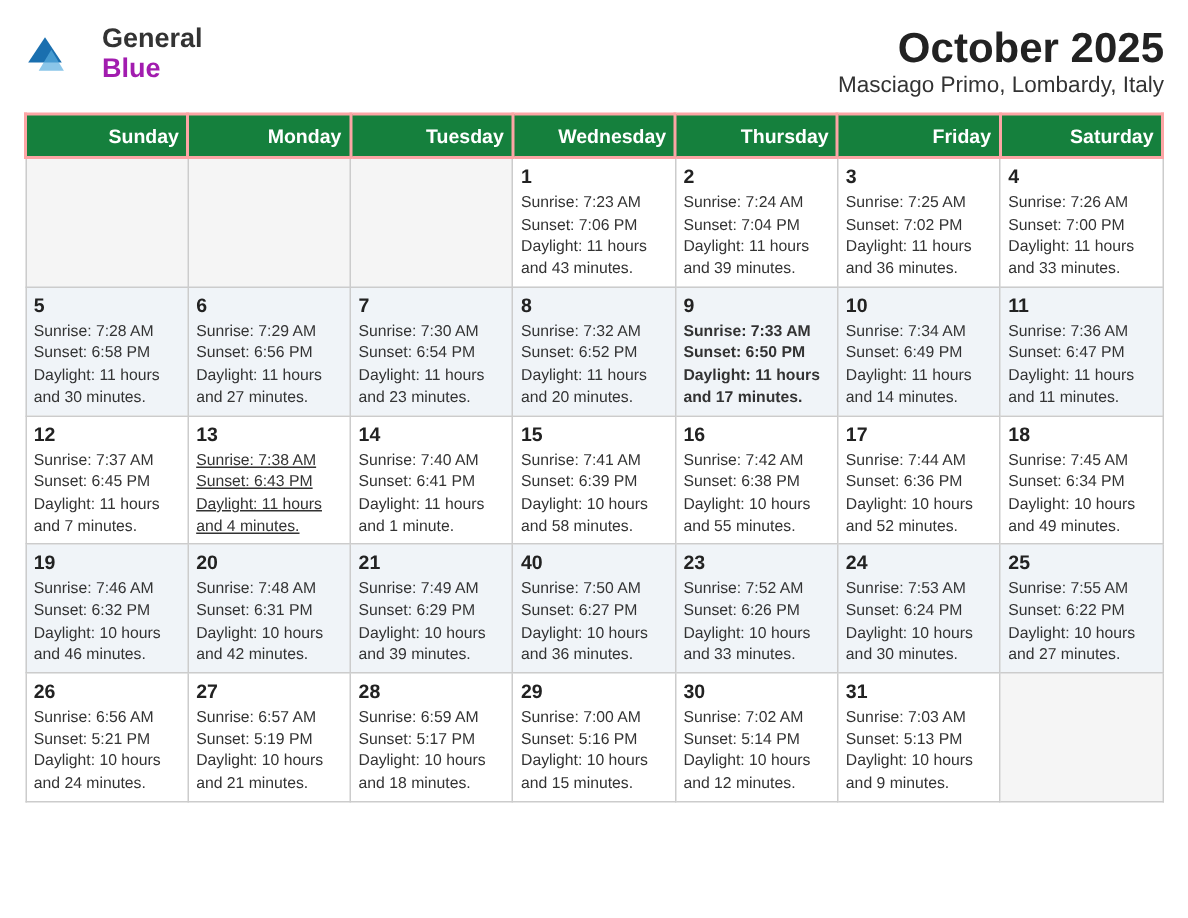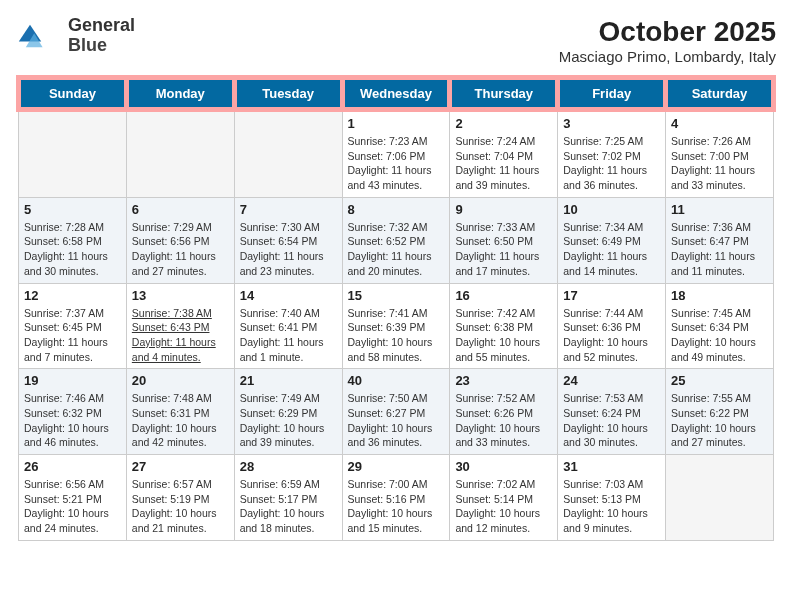--- a/index.html
+++ b/index.html
@@ -21,48 +21,48 @@
       align-items: center;
       gap: 4px;
     }
     .logo-text {
       font-size: 18px;
       font-weight: bold;
       line-height: 1.1;
       margin-left: 20px;
     }
     .logo-general { color: #333; }
-    .logo-blue { color: #404040; }
+    .logo-blue { color: #a21caf; }
     .logo-icon {
       width: 28px;
       height: 28px;
     }
     .title-block { text-align: right; }
     .month-title {
       font-size: 28px;
       font-weight: bold;
       color: #222;
     }
     .location {
       font-size: 15px;
       color: #333;
     }
     .calendar {
       width: 100%;
       border-collapse: collapse;
       font-size: 11px;
     }
     .calendar th {
-      background: #0369a1;
+      background: #15803d;
       color: #fff;
-      text-align: center;
+      text-align: right;
       padding: 6px 5px;
       font-size: 13px;
       font-weight: bold;
-      border: 5px solid #fca5a5;
+      border: 2px solid #fca5a5;
     }
     .calendar td {
       border: 1px solid #ccc;
       vertical-align: top;
       padding: 4px 5px;
       width: calc(100% / 7);
       min-height: 80px;
       background: #fff;
     }
     .calendar td.empty {
@@ -173,21 +173,21 @@
         </td>
         <td>
           <div class="day-num">8</div>
           <div class="day-info" style="white-space: pre-line;">Sunrise: 7:32 AM
 Sunset: 6:52 PM
 Daylight: 11 hours
 and 20 minutes.</div>
         </td>
         <td>
           <div class="day-num">9</div>
-          <div class="day-info" style="white-space: pre-line;">Sunrise: 7:33 AM
+          <div class="day-info" style="white-space: pre-line; font-weight: bold;">Sunrise: 7:33 AM
 Sunset: 6:50 PM
 Daylight: 11 hours
 and 17 minutes.</div>
         </td>
         <td>
           <div class="day-num">10</div>
           <div class="day-info" style="white-space: pre-line;">Sunrise: 7:34 AM
 Sunset: 6:49 PM
 Daylight: 11 hours
 and 14 minutes.</div>

